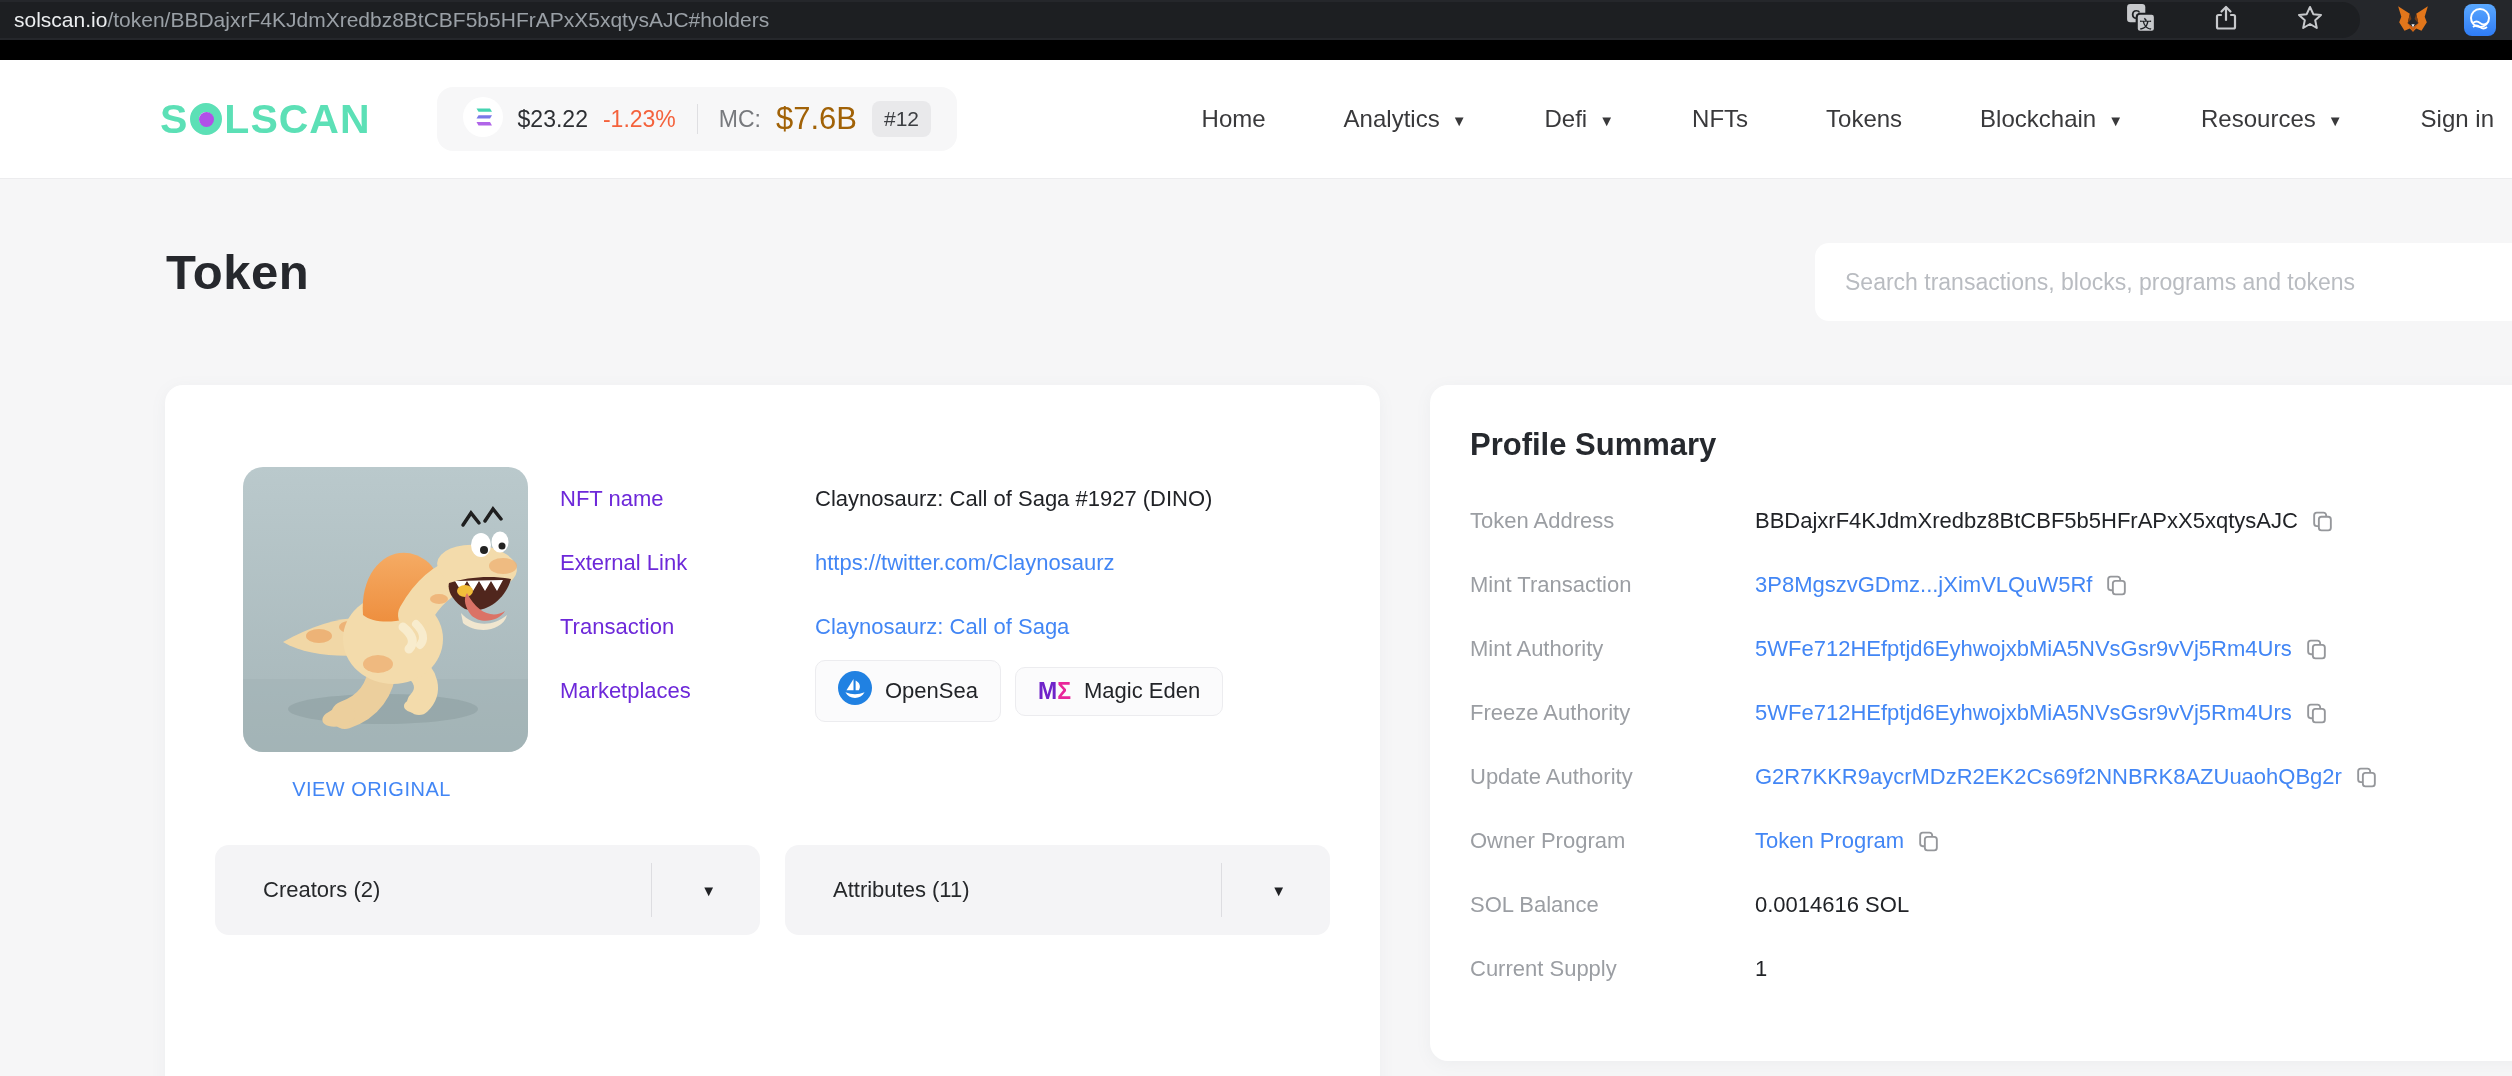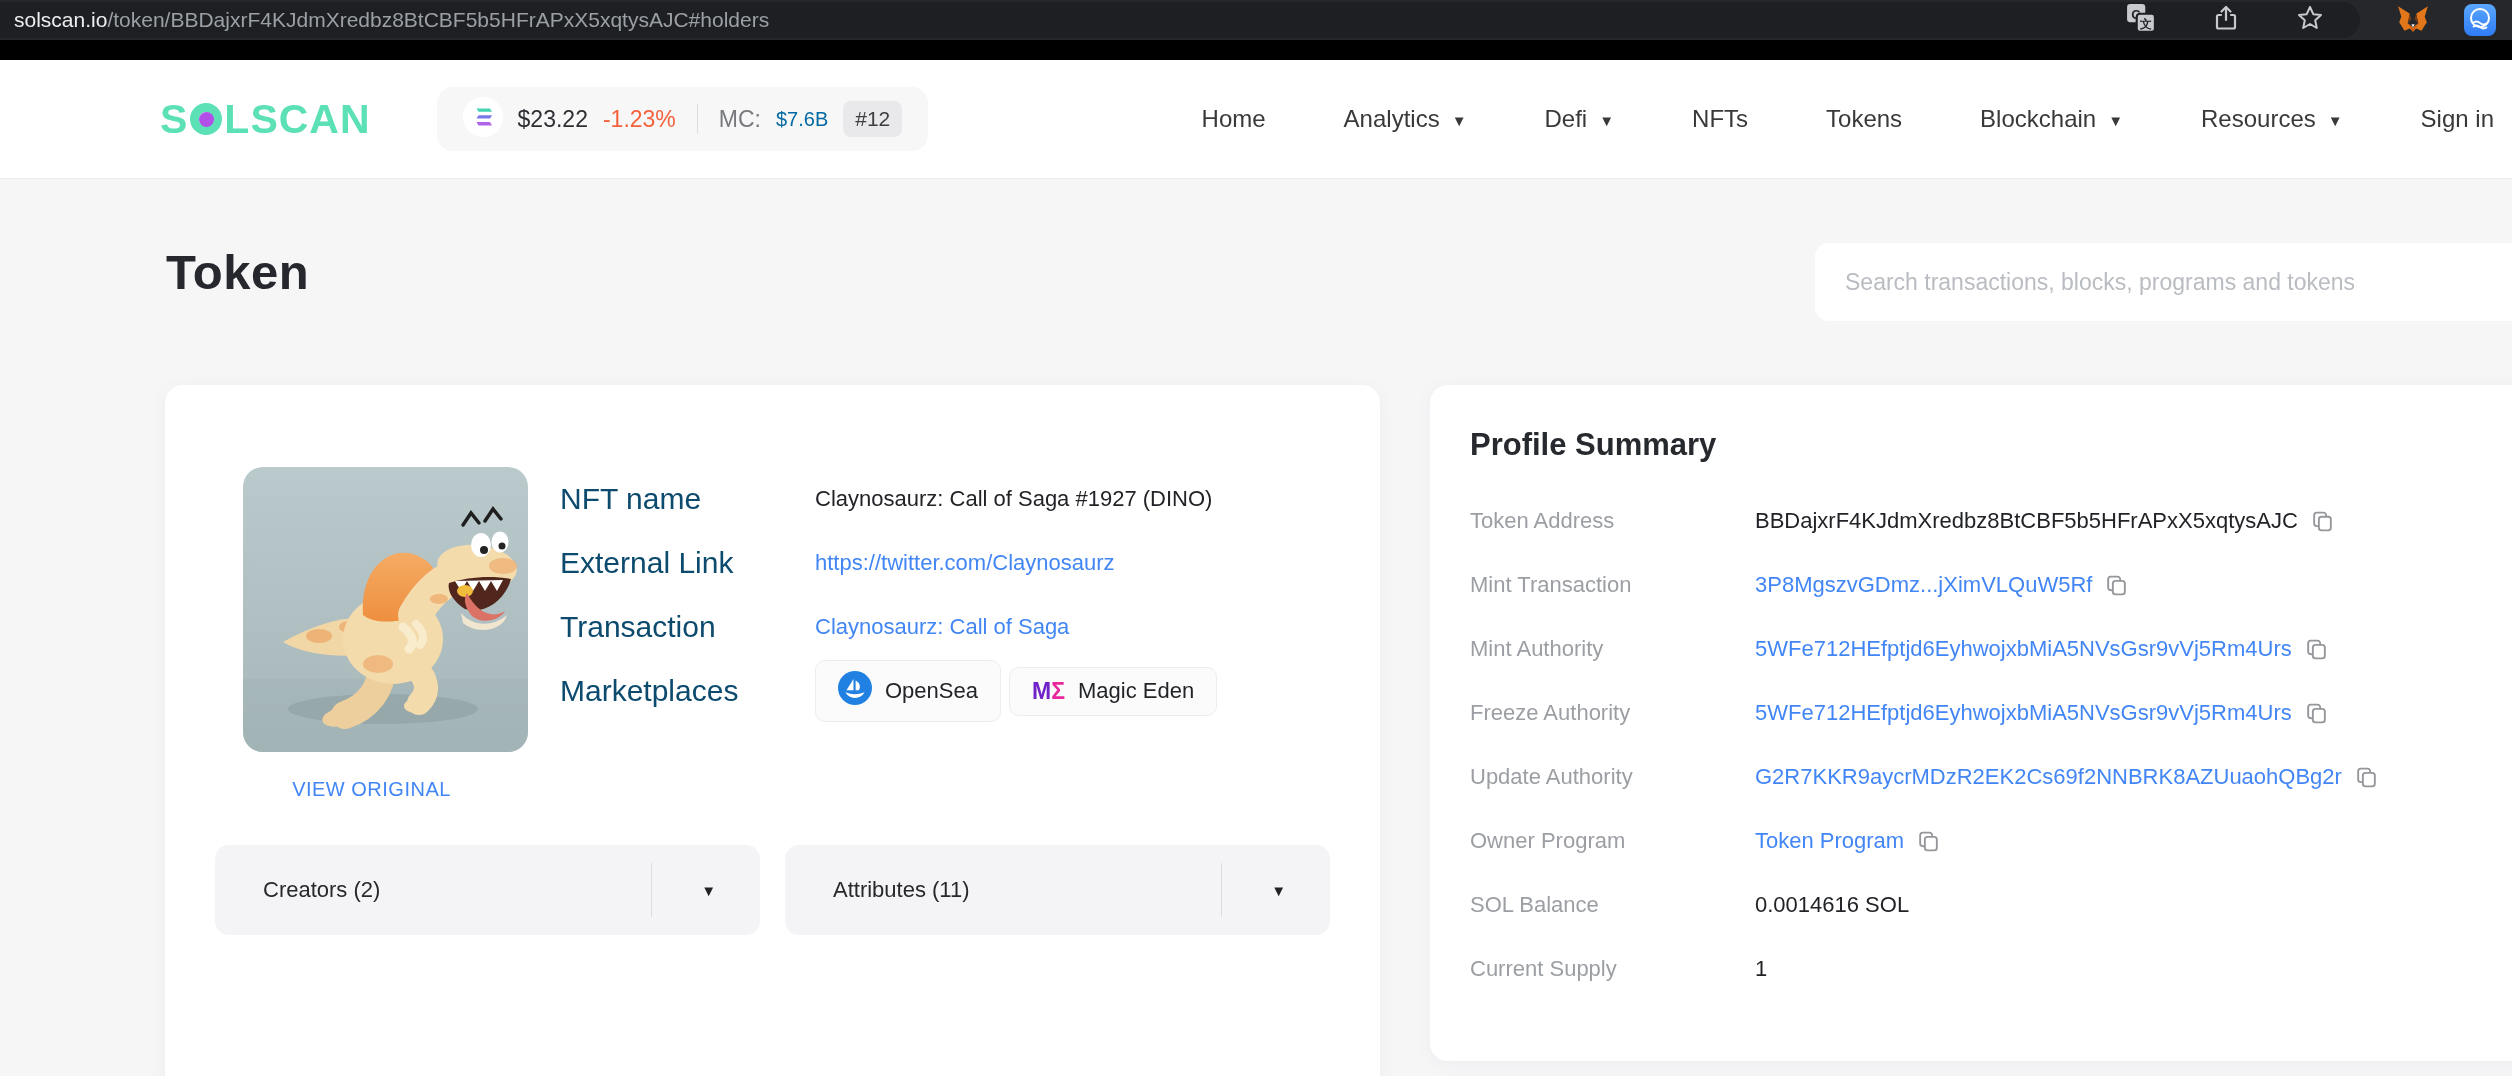--- a/index.html
+++ b/index.html
@@ -41,21 +41,21 @@
     background:#b14fe8; border-radius:50%;
   }
   .price-pill {
     margin-left:66px; display:flex; align-items:center; gap:15px;
     background:#f7f7f8; border-radius:16px; padding:12px 26px; height:64px;
   }
   .price-value { font-size:23px; color:#2d2f33; font-weight:500; }
   .price-change { font-size:23px; color:#f4623c; }
   .pill-divider { width:1px; height:30px; background:#dfdfe2; margin:0 6px; }
   .mc-label { font-size:23px; color:#77797d; }
-  .mc-value { font-size:20px; color:#0369a1; font-weight:500; }
+  .mc-value { font-size:31px; color:#a16207; font-weight:500; }
   .rank-badge { font-size:21px; color:#3c3e42; background:#e9e9eb; border-radius:8px; padding:6px 12px; }
 
   .main-nav { margin-left:auto; margin-right:18px; display:flex; align-items:center; gap:78px; }
   .nav-item { display:flex; align-items:center; gap:12px; font-size:24px; color:#39393b; cursor:pointer; white-space:nowrap; }
   .nav-caret { font-size:15px; color:#39393b; transform:translateY(1px); }
 
   
   .page-title { position:absolute; top:244px; left:166px; font-size:49px; font-weight:800; color:#26282d; letter-spacing:.5px; }
   .search-box { position:absolute; top:243px; left:1815px; width:760px; height:78px; background:#fff; border-radius:14px; }
   .search-box input {
@@ -75,35 +75,35 @@
     border-radius:999px; padding:13px 30px; white-space:nowrap;
   }
 
   .nft-body { display:flex; margin-top:38px; }
   .media-col { width:285px; flex-shrink:0;padding-left:28px; }
   .nft-img { width:285px; height:285px; border-radius:20px; overflow:hidden; display:block; cursor:pointer; }
   .view-original { margin-top:26px; text-align:center; font-size:20px; letter-spacing:.5px; color:#4286f5; font-weight:500; cursor:pointer; }
 
   .rows { margin-left:60px; flex:1; }
   .row { display:flex; align-items:center; height:64px; }
-  .row-label { width:255px; flex-shrink:0; font-size:30px; color:#0c4a6e; }
+  .row-label { width:255px; flex-shrink:0; font-size:22px; color:#6d28d9; }
   .row-value { font-size:22px; color:#212327; display:flex; align-items:center; }
   .link { color:#4286f5; cursor:pointer; text-decoration:none; }
   .pill {
     display:inline-block; border:1px solid #e4e4e7; background:#f6f6f7; border-radius:999px;
     padding:9px 20px; font-size:21px; color:#2e3034; margin-right:16px;
   }
   .q-icon {
     display:inline-flex; align-items:center; justify-content:center; width:27px; height:27px;
     border:2px solid #2c2c2e; border-radius:50%; font-size:16px; font-weight:700; color:#2c2c2e;
     margin-left:12px; cursor:pointer;
   }
   .mp-btn {
     display:inline-flex; align-items:center; gap:13px; background:#fbfbfc; border:1px solid #ececef;
-    border-radius:10px; padding:10px 22px; font-size:22px; color:#222428; margin-right:8px; cursor:pointer;
+    border-radius:10px; padding:10px 22px; font-size:22px; color:#222428; margin-right:14px; cursor:pointer;
   }
   .me-mono { font-weight:800; font-size:23px; }
   .me-m { color:#6f23c9; }
   .me-sigma { color:#e9269a; }
 
   .accordions { display:flex; gap:25px; margin-top:44px; }
   .accordion {
     position:relative; width:545px; height:90px; background:#f4f4f6; border-radius:14px;
     display:flex; align-items:center; padding-left:48px; font-size:22px; color:#26282b; cursor:pointer;
   }

